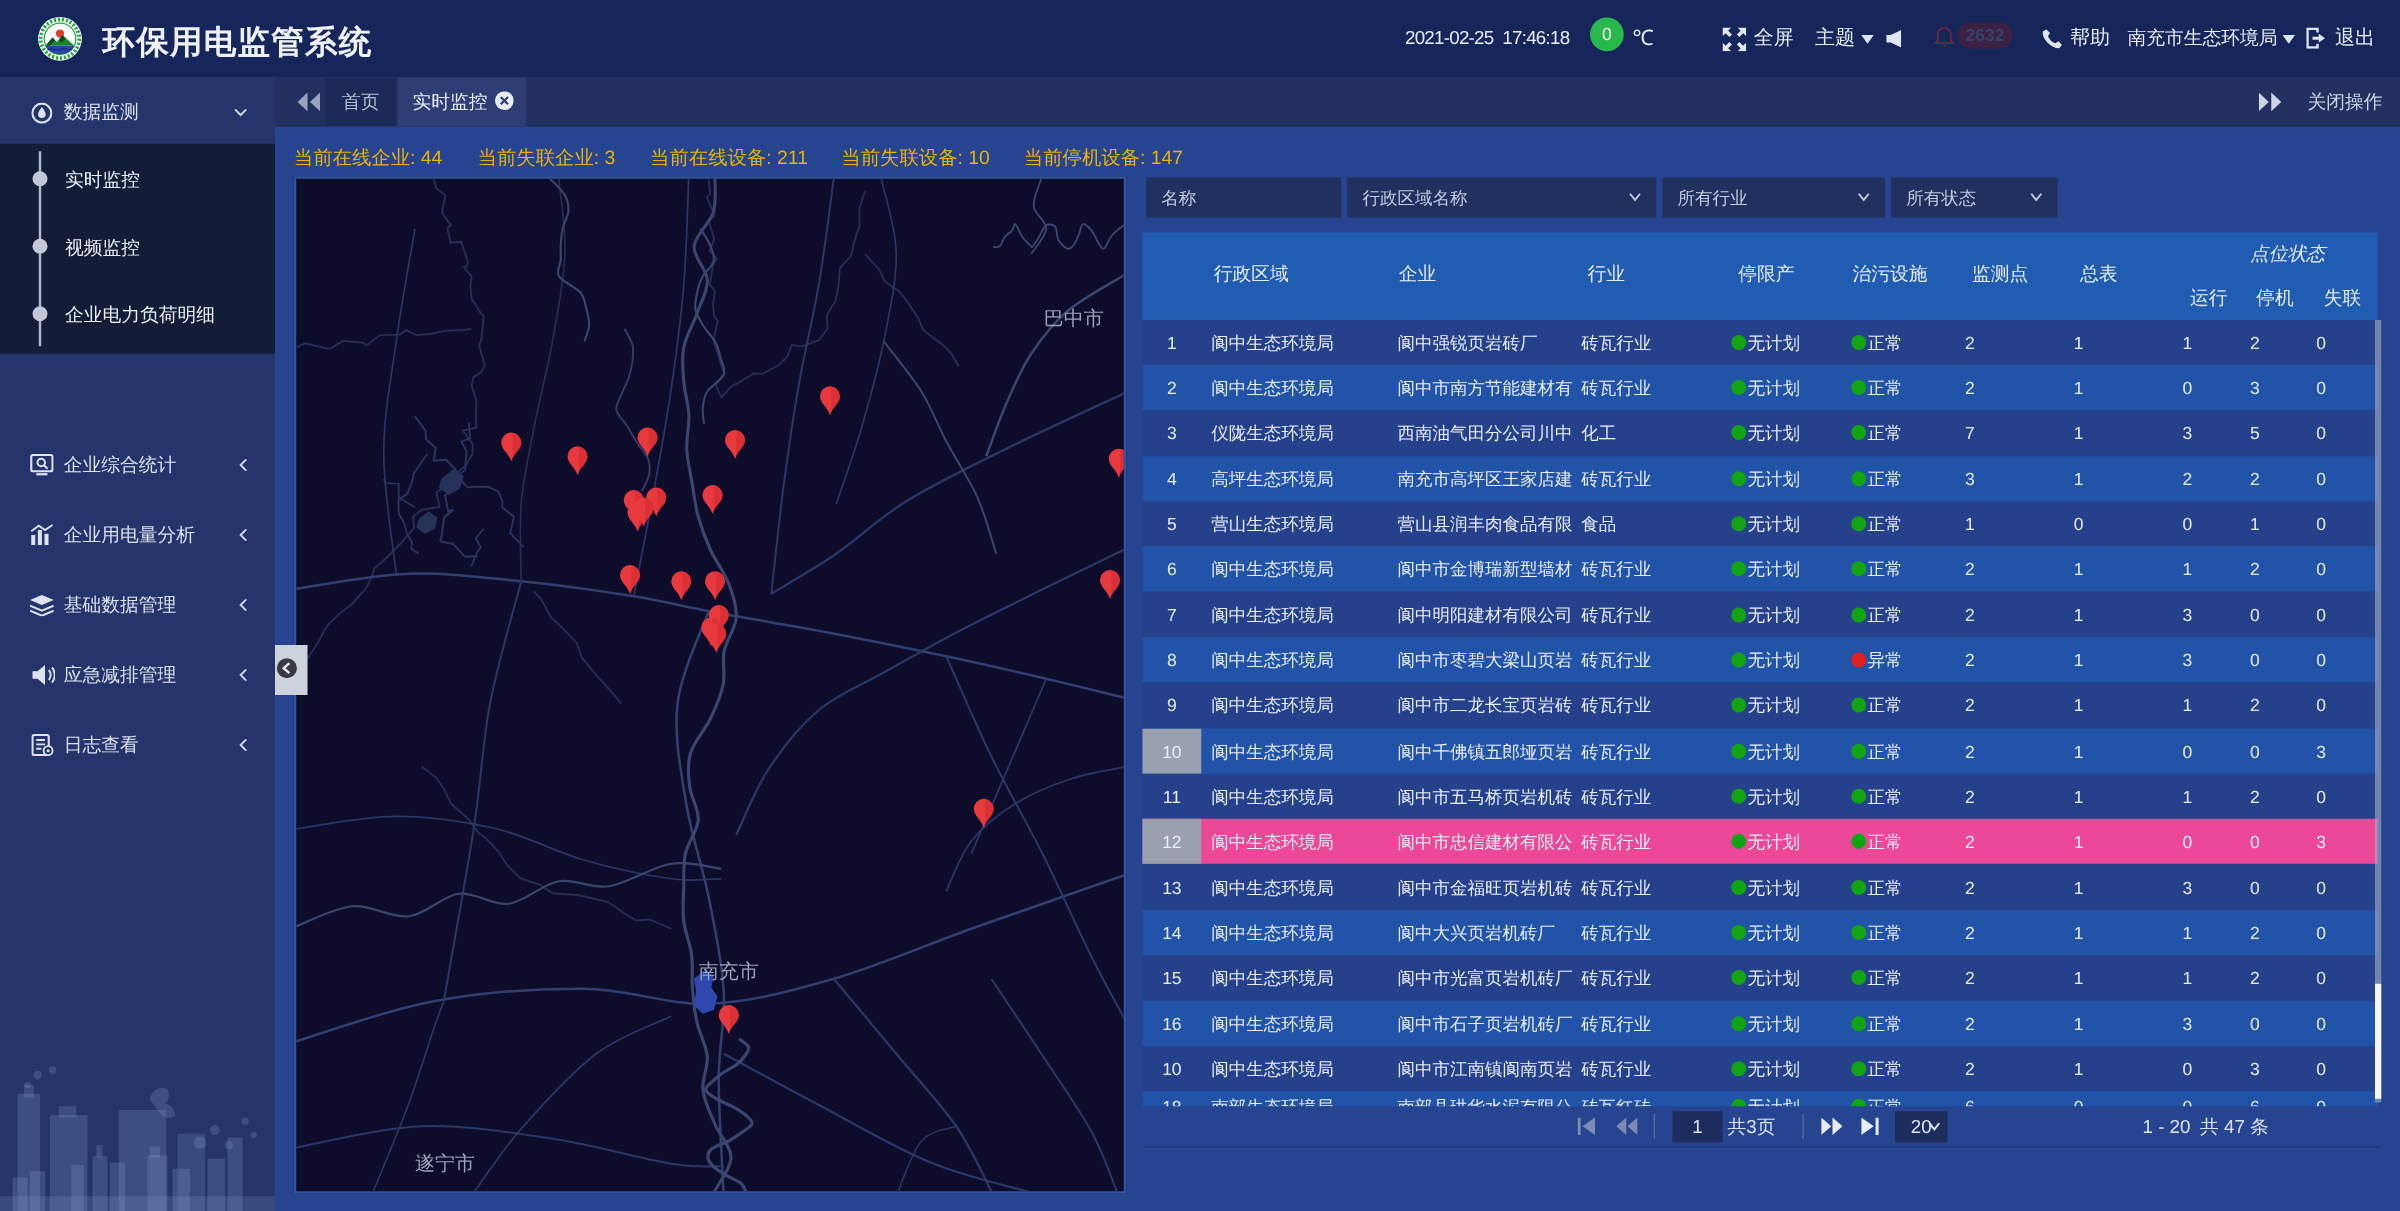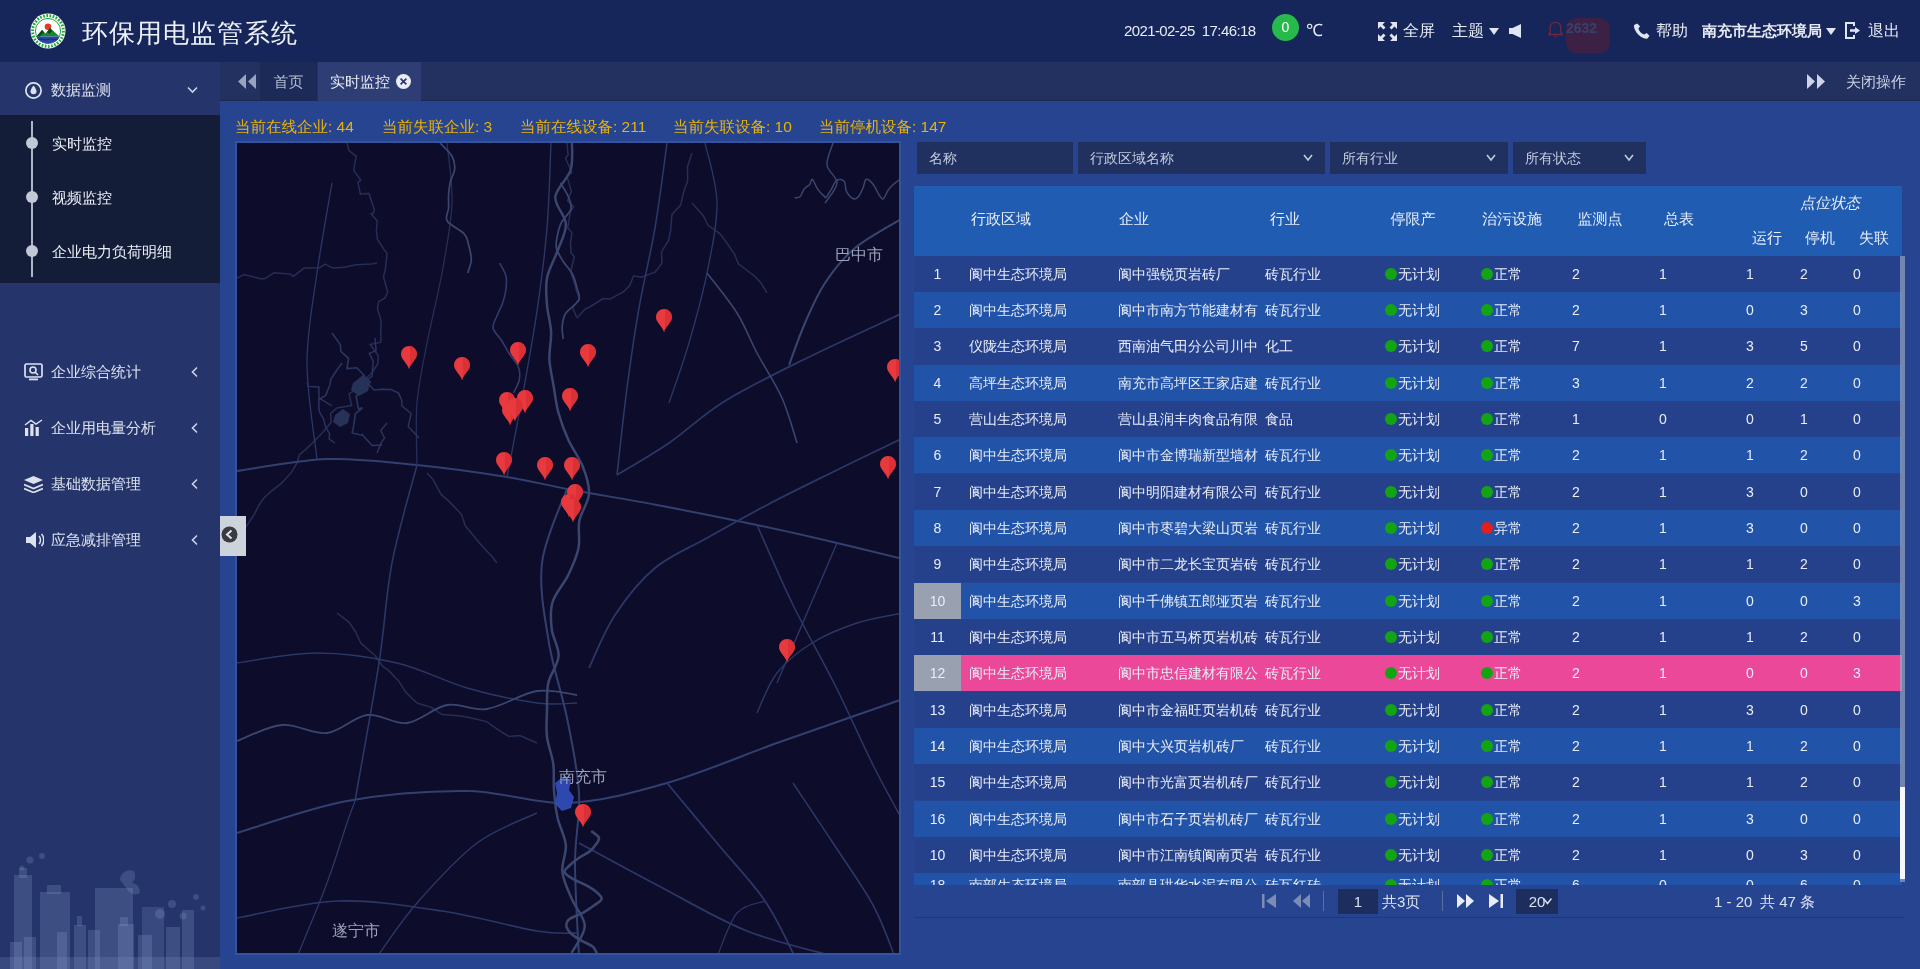--- a/index.html
+++ b/index.html
@@ -1,18 +1,18 @@
 <!DOCTYPE html>
 <html><head><meta charset="utf-8">
 <style>
 *{margin:0;padding:0;box-sizing:border-box}
 html,body{width:1920px;height:969px;overflow:hidden;background:#264490;font-family:"Liberation Sans",sans-serif;}
 
 #header{position:absolute;left:0;top:0;width:1920px;height:62px;background:#16265a}
-#title{position:absolute;left:82px;top:16px;font-size:26px;font-weight:normal;color:#eef1f8;letter-spacing:1px}
+#title{position:absolute;left:82px;top:16px;font-size:26px;font-weight:bold;color:#eef1f8;letter-spacing:1px}
 .htxt{position:absolute;top:0;height:62px;line-height:62px;color:#e7ebf5;font-size:16px}
 
 #sidebar{position:absolute;left:0;top:62px;width:220px;height:907px;background:#25356c;overflow:hidden}
 #submenu{position:absolute;left:0;top:53px;width:220px;height:168px;background:#141d38}
 .mitem{position:absolute;left:0;width:220px;height:56px;color:#dde2ee;font-size:15px}
 .mitem .txt{position:absolute;left:51px;top:50%;transform:translateY(-50%)}
 .mitem .arr{position:absolute;right:22px;top:50%;transform:translateY(-50%);font-size:12px;color:#b9c0d4}
 .smline{position:absolute;left:31px;top:6px;width:2px;height:156px;background:#aeb6ca}
 .smdot{position:absolute;left:26px;width:12px;height:12px;border-radius:50%;background:#c2c8d8}
 .smtxt{position:absolute;left:52px;color:#eceff7;font-size:15px}
@@ -73,26 +73,26 @@
   <svg style="position:absolute;left:1489px;top:28px" width="10" height="7" viewBox="0 0 10 7">
       <path d="M0 0 h10 l-5 7 z" fill="#dfe5f2"></path>
     </svg>
   <svg style="position:absolute;left:1509px;top:24px" width="12" height="14" viewBox="0 0 12 14">
       <path d="M12 0 v14 L3.5 10 H0 V4 h3.5 z" fill="#dfe5f2"></path>
     </svg>
   <svg style="position:absolute;left:1548px;top:21px" width="15" height="17" viewBox="0 0 15 17">
       <path d="M7.5 1.2 a5.3 5.3 0 0 1 5.3 5.3 v4.8 l1.7 2.2 H0.5 l1.7 -2.2 V6.5 A5.3 5.3 0 0 1 7.5 1.2 z" fill="none" stroke="#6d2840" stroke-width="1.4"></path>
       <path d="M5.8 15 a1.8 1.8 0 0 0 3.4 0 z" fill="#6d2840"></path>
     </svg>
-  <div style="position:absolute;left:1566px;top:18px;width:44px;height:35px;border-radius:10.5px;background:#3d2145;color:#36426c;font-size:14px;font-weight:bold;text-align:left;line-height:21px">2632</div>
+  <div style="position:absolute;left:1566px;top:18px;width:44px;height:21px;border-radius:10.5px;background:#3d2145;color:#36426c;font-size:14px;font-weight:bold;text-align:center;line-height:21px">2632</div>
   <svg style="position:absolute;left:1634px;top:23px" width="16" height="16" viewBox="0 0 16 16">
       <path d="M3.2 0.5 l2.8 2.8 -1.6 2.4 a10 10 0 0 0 5.9 5.9 l2.4 -1.6 2.8 2.8 -2 2.7 c-1.5 0.6 -5.8 -0.6 -9.3 -4.1 C0.7 7.9 -0.5 3.6 0.1 2.1 z" fill="#dfe5f2"></path>
     </svg>
   <div class="htxt" style="left:1656px">帮助</div>
-  <div class="htxt" style="left:1702px;font-weight:bold;font-size:15px">南充市生态环境局</div>
+  <div class="htxt" style="left:1702px;font-weight:normal;font-size:15px">南充市生态环境局</div>
   <svg style="position:absolute;left:1826px;top:28px" width="10" height="7" viewBox="0 0 10 7">
       <path d="M0 0 h10 l-5 7 z" fill="#dfe5f2"></path>
     </svg>
   <svg style="position:absolute;left:1845px;top:22px" width="17" height="17" viewBox="0 0 17 17" fill="#dfe5f2">
       <path d="M0 0 h10 v4 h-2 V2 H2 v13 h6 v-2 h2 v4 H0 z"></path>
       <path d="M10 5 l5 3.5 -5 3.5 v-2.3 H5 v-2.4 h5 z"></path>
     </svg>
   <div class="htxt" style="left:1868px">退出</div>
 </div>
 
@@ -150,20 +150,32 @@
     <svg class="arr" width="7" height="11" viewBox="0 0 7 11">
         <path d="M6 1 L1.5 5.5 L6 10" fill="none" stroke="#ccd2e2" stroke-width="1.6"></path>
       </svg>
   </div>
   <div class="mitem" style="top:450px">
     <svg style="position:absolute;left:24px;top:19px" width="20" height="18" viewBox="0 0 20 18">
         <path d="M2 6 h4 l6 -5 v16 l-6 -5 H2 z" fill="#dde2ee"></path>
         <path d="M15 5 c2 2 2 6 0 8 M17.5 3 c3 3 3 9 0 12" fill="none" stroke="#dde2ee" stroke-width="1.5"></path>
       </svg>
     <span class="txt">应急减排管理</span>
+    <svg class="arr" width="7" height="11" viewBox="0 0 7 11">
+        <path d="M6 1 L1.5 5.5 L6 10" fill="none" stroke="#ccd2e2" stroke-width="1.6"></path>
+      </svg>
+  </div>
+  <div class="mitem" style="top:506px">
+    <svg style="position:absolute;left:25px;top:19px" width="18" height="18" viewBox="0 0 18 18">
+        <rect x="1" y="1" width="13" height="16" rx="1.5" fill="none" stroke="#dde2ee" stroke-width="1.7"></rect>
+        <path d="M4 5 h7 M4 8.5 h7 M4 12 h4" stroke="#dde2ee" stroke-width="1.5"></path>
+        <circle cx="13.5" cy="13.5" r="3.6" fill="#25356c" stroke="#dde2ee" stroke-width="1.5"></circle>
+        <circle cx="13.5" cy="13.5" r="1.2" fill="#dde2ee"></circle>
+      </svg>
+    <span class="txt">日志查看</span>
     <svg class="arr" width="7" height="11" viewBox="0 0 7 11">
         <path d="M6 1 L1.5 5.5 L6 10" fill="none" stroke="#ccd2e2" stroke-width="1.6"></path>
       </svg>
   </div>
   <svg style="position:absolute;left:0;top:790px" width="220" height="117" viewBox="0 0 220 117" fill="rgba(150,170,215,0.22)">
     <rect x="14" y="23" width="18" height="94"></rect>
       <rect x="19" y="16" width="8" height="10"></rect>
     <rect x="40" y="40" width="30" height="77"></rect>
       <rect x="47" y="33" width="14" height="9"></rect>
     <rect x="10" y="90" width="12" height="27"></rect>

